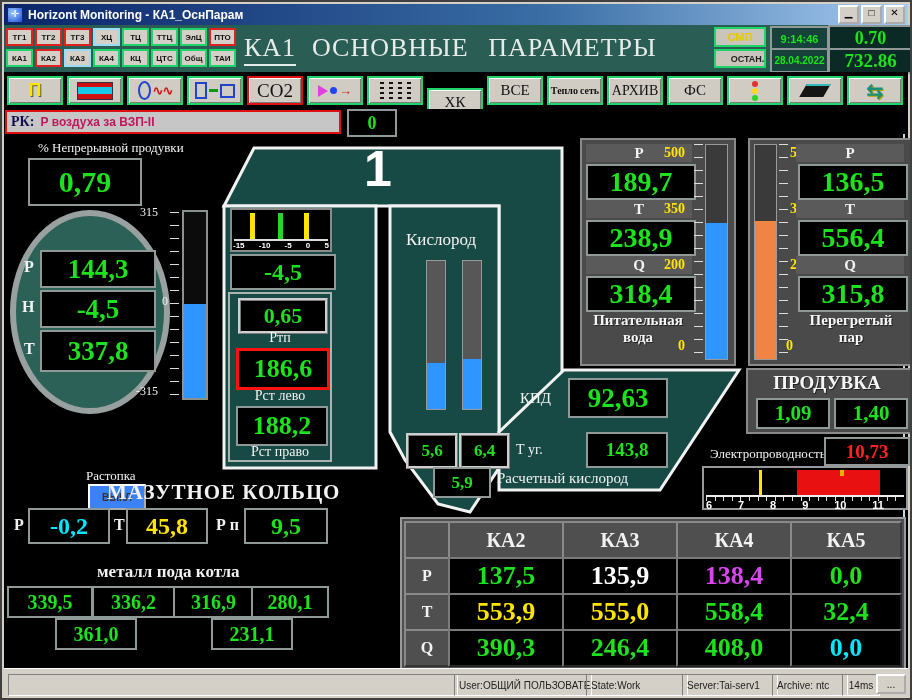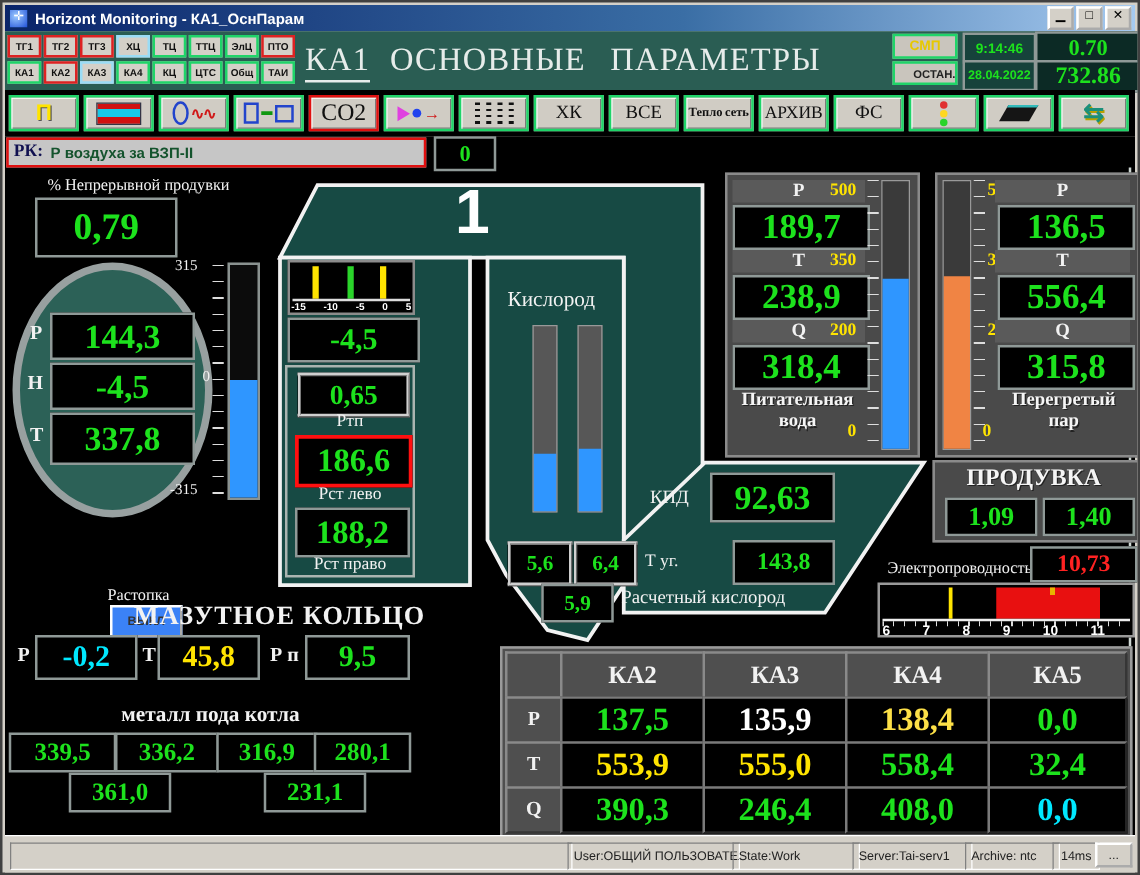--- a/index.html
+++ b/index.html
@@ -26,21 +26,21 @@
   .ostan{position:absolute;background:#c9c5bd;border:2px solid #1fd469;color:#222;font-weight:bold;font-size:9px;
        display:flex;align-items:center;justify-content:center;padding-left:21px;}
   
   .tbar{left:2px;top:70px;width:904px;height:37px;background:#000;}
   .tbtn{position:absolute;top:4px;width:56px;height:29px;border:2px solid #1fd469;background:#d0ccc4;
         display:flex;align-items:center;justify-content:center;gap:2px;box-shadow:inset 1px 1px 0 #fff,inset -1px -1px 0 #7a7a7a;
         font-size:15px;color:#111;}
   
   .rkbar{left:3px;top:108px;width:336px;height:24px;border:2px solid #e01010;background:#c6c6c6;display:flex;align-items:center;padding:0 4px;gap:6px;}
   .rkbar .rklab{color:#101050;font-weight:bold;font-size:14px;}
-  .rkbar .rktext{color:#14532d;font-weight:bold;font-size:12px;}
+  .rkbar .rktext{color:#be185d;font-weight:bold;font-size:12px;}
   
   .vb{position:absolute;background:#000;border:2px solid #8f9997;color:#1de21d;font-weight:bold;
       display:flex;align-items:center;justify-content:center;font-family:"Liberation Serif","DejaVu Serif",serif;}
   .vb2{border:3px ridge #cfcfcf;}
   .lbl{position:absolute;color:#f2f2f2;font-family:"Liberation Serif","DejaVu Serif",serif;}
   .main{left:2px;top:107px;width:904px;height:559px;background:#000;}
   
   .gpanel{position:absolute;background:#4a4a4a;border:2px solid #8a8a8a;}
   .strip{position:absolute;background:#5a5a5a;display:flex;align-items:center;justify-content:center;
          color:#f2f2f2;font-weight:bold;font-family:"Liberation Serif","DejaVu Serif",serif;font-size:15px;height:18px;}
@@ -145,21 +145,21 @@
       <span class="ico-tri"></span>
         <span class="ico-dot"></span>
         <span class="ico-arrow">→</span>
     </button>
     <button class="tbtn" style="left: 363px; gap: 5px; border-color: rgb(31, 212, 105);">
       <span class="ico-col"></span>
         <span class="ico-col"></span>
         <span class="ico-col"></span>
         <span class="ico-col"></span>
     </button>
-    <button class="tbtn serif big" style="left: 423px; border-color: rgb(31, 212, 105);">ХК</button>
+    <button class="tbtn serif big" style="left: 423px; border-color: rgb(31, 212, 105); margin-top: 12px;">ХК</button>
     <button class="tbtn serif big" style="left: 483px; border-color: rgb(31, 212, 105);">ВСЕ</button>
     <button class="tbtn serif" style="left: 543px; flex-direction: row; font-size: 10px; font-weight: bold; line-height: 10px; border-color: rgb(31, 212, 105);">
       <span>Тепло</span>
         <span>сеть</span>
     </button>
     <button class="tbtn serif" style="left: 603px; font-size: 14px; border-color: rgb(31, 212, 105);">АРХИВ</button>
     <button class="tbtn serif big" style="left: 663px; border-color: rgb(31, 212, 105);">ФС</button>
     <button class="tbtn" style="left: 723px; flex-direction: column; gap: 1px; border-color: rgb(31, 212, 105);">
       <span class="ico-light" style="background:#e03030"></span>
       <span class="ico-light" style="background:#ffd720"></span>
@@ -346,21 +346,21 @@
   <div class="katable">
     <div class="kat-cell kat-head" style="left:2px;top:2px;width:42px;height:34px"></div>
     <div class="kat-cell kat-head" style="left:46px;top:2px;width:112px;height:34px">КА2</div>
     <div class="kat-cell kat-head" style="left:160px;top:2px;width:112px;height:34px">КА3</div>
     <div class="kat-cell kat-head" style="left:274px;top:2px;width:112px;height:34px">КА4</div>
     <div class="kat-cell kat-head" style="left:388px;top:2px;width:108px;height:34px">КА5</div>
 
     <div class="kat-cell kat-head" style="left:2px;top:38px;width:42px;height:34px;font-size:16px">Р</div>
     <div class="kat-cell kat-val" style="left: 46px; top: 38px; width: 112px; height: 34px; color: rgb(29, 226, 29);">137,5</div>
     <div class="kat-cell kat-val" style="left: 160px; top: 38px; width: 112px; height: 34px; color: #ffffff;">135,9</div>
-    <div class="kat-cell kat-val" style="left: 274px; top: 38px; width: 112px; height: 34px; color: #fde047;">138,4</div>
+    <div class="kat-cell kat-val" style="left: 274px; top: 38px; width: 112px; height: 34px; color: #d946ef;">138,4</div>
     <div class="kat-cell kat-val" style="left: 388px; top: 38px; width: 108px; height: 34px; color: rgb(29, 226, 29);">0,0</div>
 
     <div class="kat-cell kat-head" style="left:2px;top:74px;width:42px;height:34px;font-size:16px">Т</div>
     <div class="kat-cell kat-val" style="left: 46px; top: 74px; width: 112px; height: 34px; color: rgb(255, 228, 0);">553,9</div>
     <div class="kat-cell kat-val" style="left: 160px; top: 74px; width: 112px; height: 34px; color: rgb(255, 228, 0);">555,0</div>
     <div class="kat-cell kat-val" style="left: 274px; top: 74px; width: 112px; height: 34px; color: rgb(29, 226, 29);">558,4</div>
     <div class="kat-cell kat-val" style="left: 388px; top: 74px; width: 108px; height: 34px; color: rgb(29, 226, 29);">32,4</div>
 
     <div class="kat-cell kat-head" style="left:2px;top:110px;width:42px;height:34px;font-size:16px">Q</div>
     <div class="kat-cell kat-val" style="left: 46px; top: 110px; width: 112px; height: 34px; color: rgb(29, 226, 29);">390,3</div>

